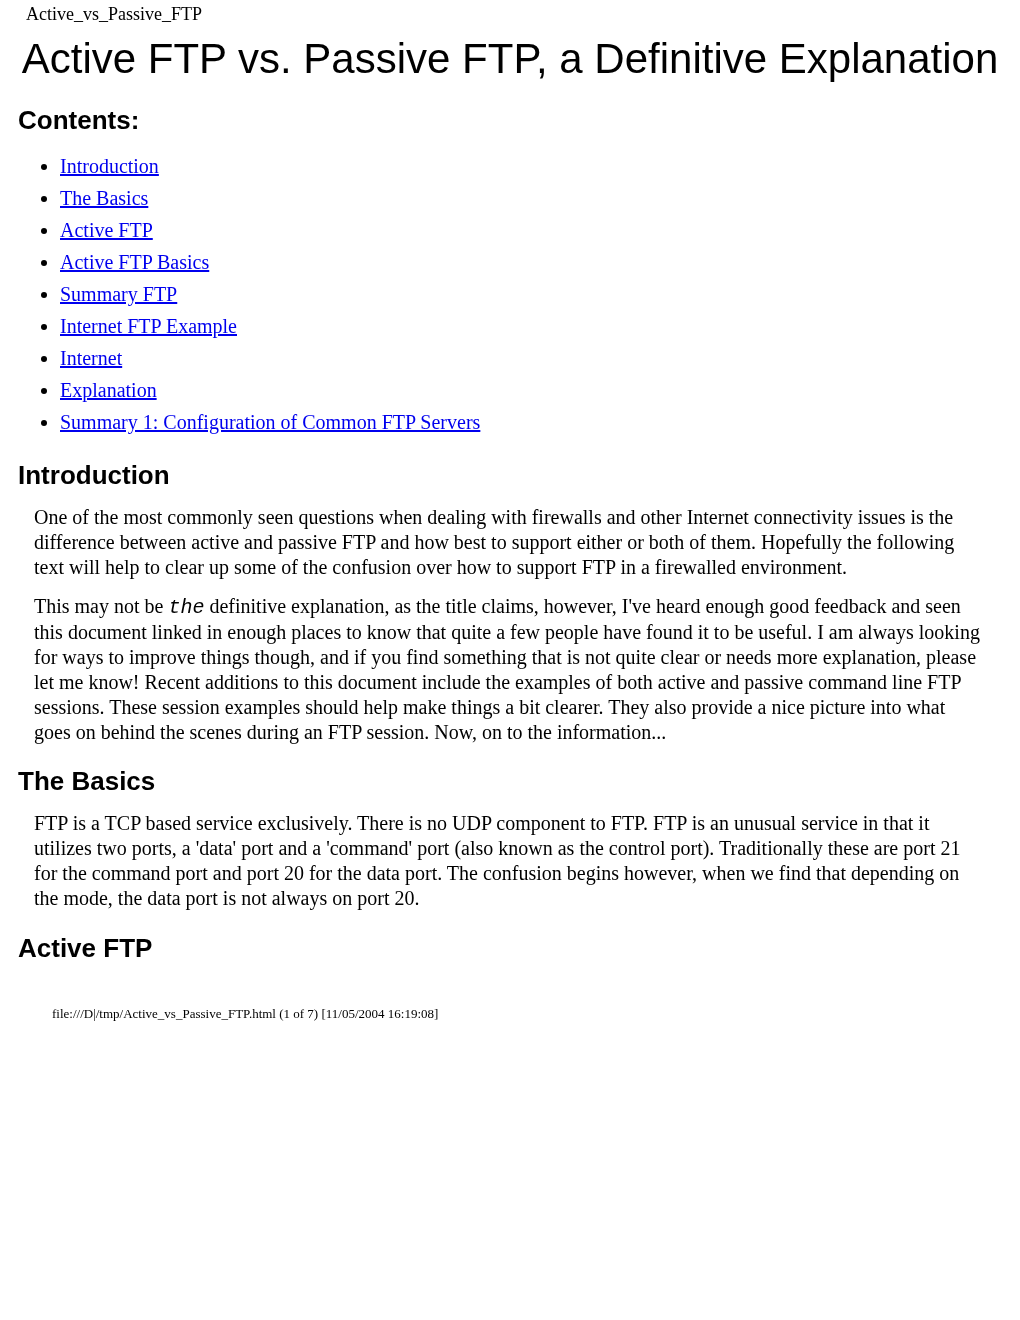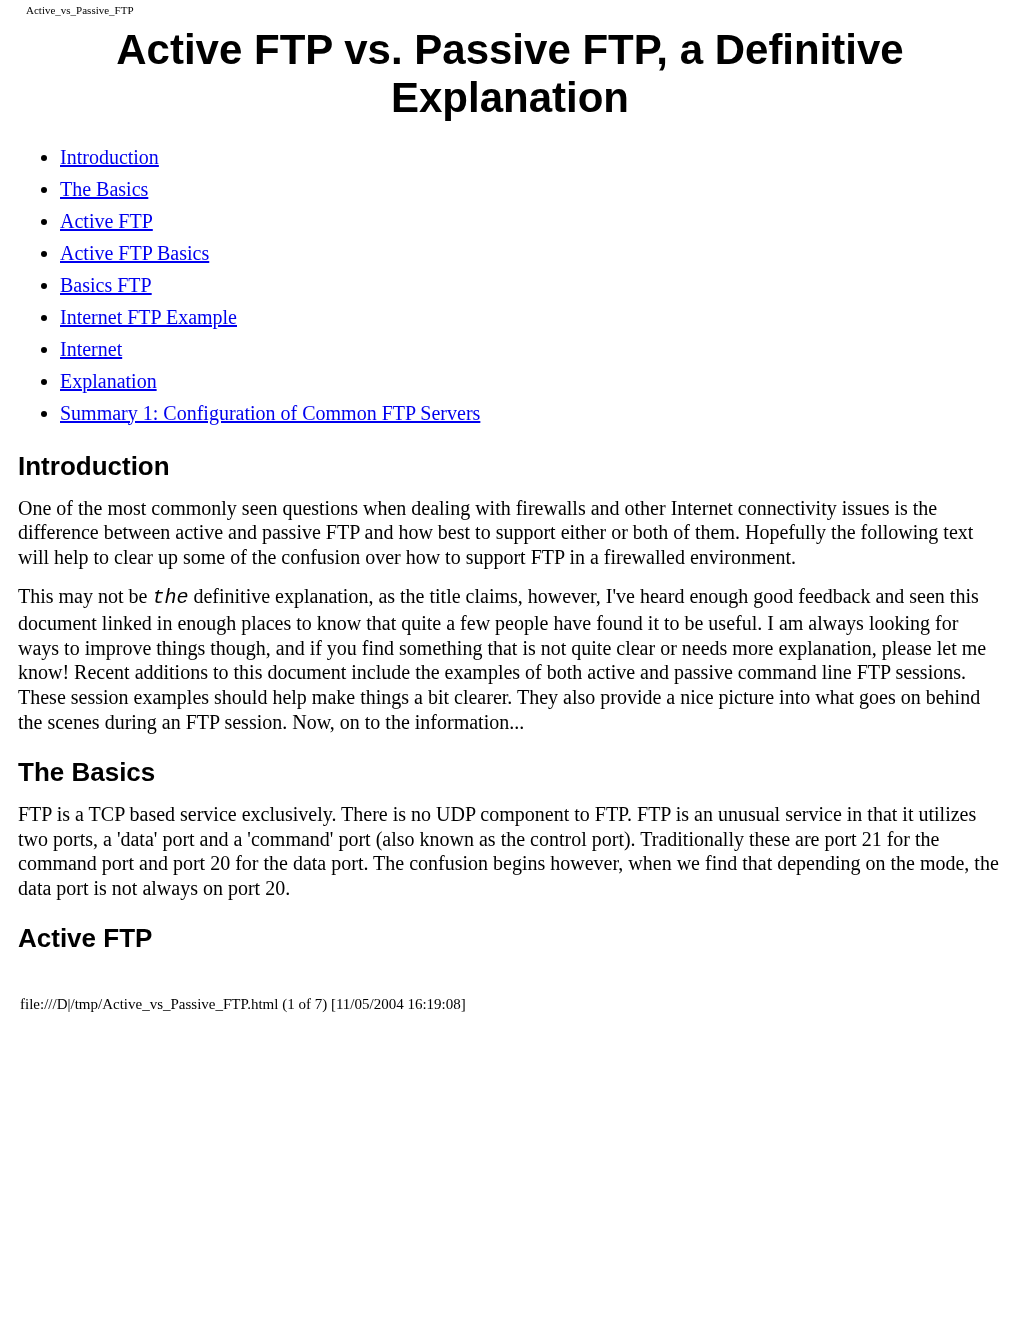--- a/index.html
+++ b/index.html
@@ -5,29 +5,29 @@
   body {
     margin: 0;
     padding: 0;
     font-family: "Times New Roman", Times, serif;
     background: #fff;
     color: #000;
     width: 1020px;
   }
   .page-header {
     font-family: "Times New Roman", Times, serif;
-    font-size: 11px;
+    font-size: 18px;
     padding: 4px 0 2px 26px;
   }
   .content {
     padding: 0 18px;
   }
   h1 {
     font-family: Arial, Helvetica, sans-serif;
-    font-weight: bold;
+    font-weight: normal;
     font-size: 42px;
     text-align: center;
     margin: 8px 0 18px 0;
     line-height: 1.15;
   }
   h2 {
     font-family: Arial, Helvetica, sans-serif;
     font-weight: bold;
     font-size: 26px;
     margin: 22px 0 14px 0;
@@ -42,45 +42,47 @@
     line-height: 1.5;
     padding: 1px 0;
   }
   a {
     color: #0000EE;
     text-decoration: underline;
   }
   p.body {
     font-size: 20px;
     line-height: 1.24;
-    margin: 14px 0;
+    margin: 14px 16px;
   }
   em { font-style: italic; font-family: Liberation Mono, monospace; }
   .page-footer {
     font-family: "Times New Roman", Times, serif;
-    font-size: 15px;
+    font-size: 13px;
     padding: 28px 0 6px 20px;
+    margin-left: 32px;
   }
 </style>
 </head>
 <body>
 
 <div class="page-header">Active_vs_Passive_FTP</div>
 
 <div class="content">
 
   <h1>Active FTP vs. Passive FTP, a Definitive Explanation</h1>
 
+  <h2>Contents:</h2>
 
   <ul class="toc">
     <li><a href="#">Introduction</a></li>
     <li><a href="#">The Basics</a></li>
     <li><a href="#">Active FTP</a></li>
     <li><a href="#">Active FTP Basics</a></li>
-    <li><a href="#">Basics FTP</a></li>
+    <li><a href="#">Summary FTP</a></li>
     <li><a href="#">Internet FTP Example</a></li>
     <li><a href="#">Internet</a></li>
     <li><a href="#">Explanation</a></li>
     <li><a href="#">Summary 1: Configuration of Common FTP Servers</a></li>
   </ul>
 
   <h2>Introduction</h2>
 
   <p class="body">One of the most commonly seen questions when dealing with firewalls and other Internet connectivity issues is the difference between active and passive FTP and how best to support either or both of them. Hopefully the following text will help to clear up some of the confusion over how to support FTP in a firewalled environment.</p>
 

